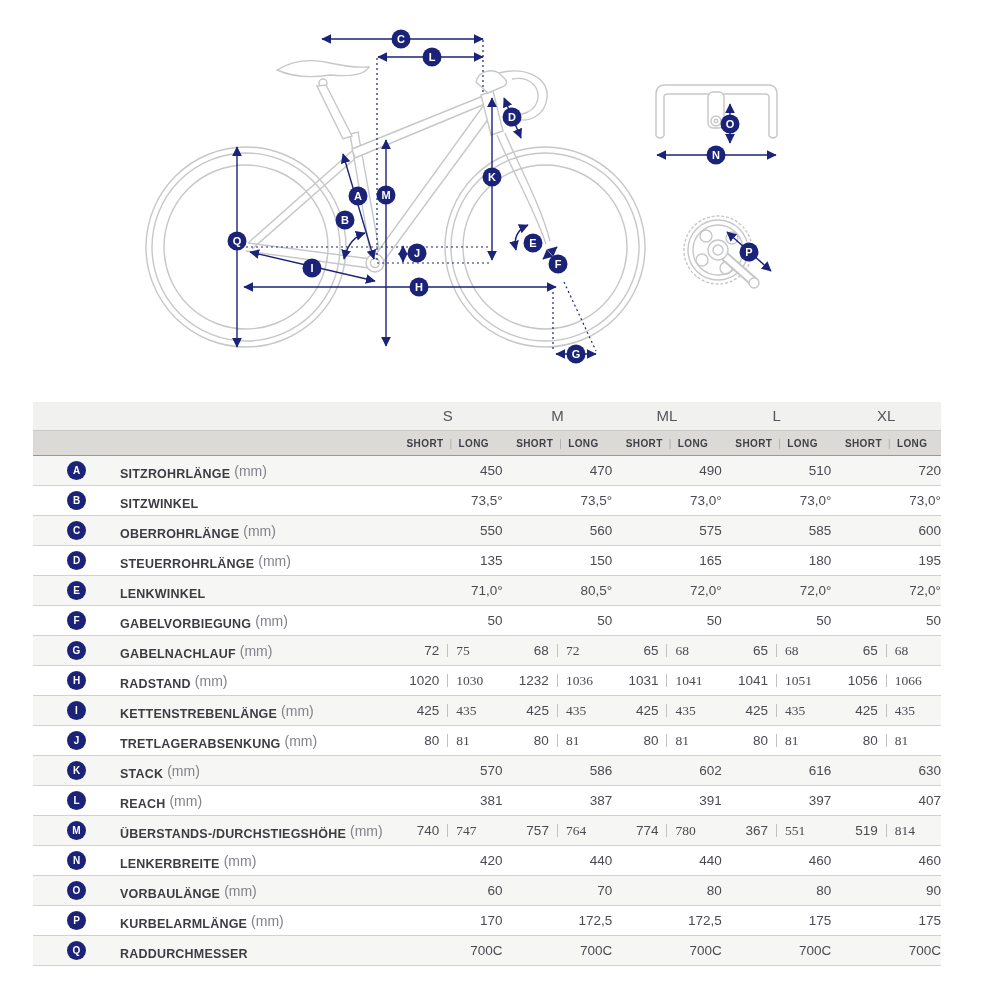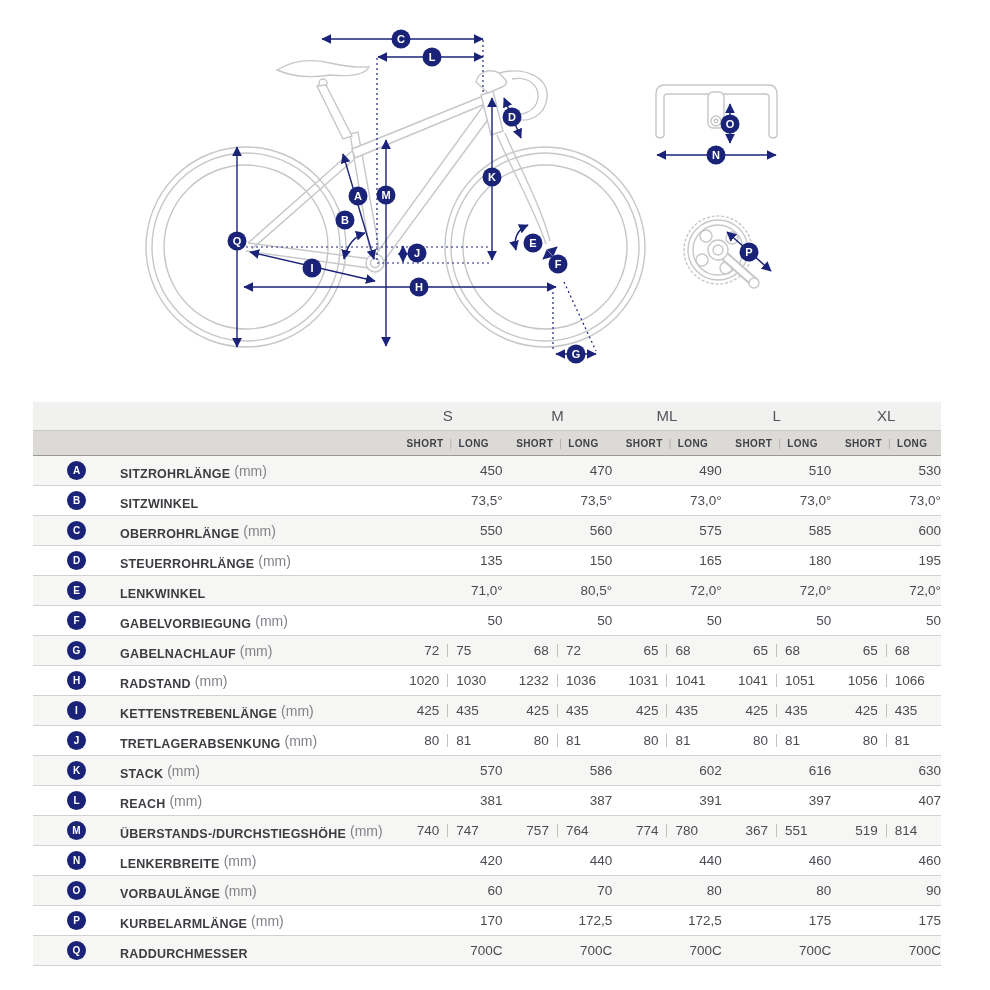--- a/index.html
+++ b/index.html
@@ -24,21 +24,21 @@
   .label-cell { width:360px; display:flex; align-items:center; padding-left:34px; }
   .kbadge { flex:0 0 19px; width:19px; height:19px; border-radius:50%; background:#1a2378; color:#fff;
             font-size:10px; font-weight:bold; display:flex; align-items:center; justify-content:center;
             margin-right:34px; }
   .rlabel { font-size:12.5px; font-weight:bold; color:#3c3d42; letter-spacing:.2px; white-space:nowrap;margin-top:7px; }
   .runit  { font-size:14px; color:#82838a; margin-left:4px; white-space:nowrap; }
 
   .vcell { width:109.6px; display:flex; align-items:center; justify-content:center;
            font-size:13.5px; color:#4a4b51; }
   .vcell .lv { flex:1; text-align:right; padding-right:8px; }
-  .vcell .rv { flex:1; text-align:left;  padding-left:8px; }
+  .vcell .rv { flex:1; text-align:left;  padding-left:8px;font-family:Liberation Serif, serif; }
   .vcell .vsep { width:1px; height:13px; background:#c3c2bf; }
   .vcell .single { width:100%; text-align:right; }
 
   
   .art   { stroke:#c6c7c9; fill:none; stroke-width:1.4; }
   .artf  { stroke:#c6c7c9; fill:#ffffff; stroke-width:1.4; }
   .meas  { stroke:#1a2378; fill:none; stroke-width:1.4; }
   .dash  { stroke:#1a2378; fill:none; stroke-width:1.2; stroke-dasharray:2 3; }
   .bfill { fill:#1a2378; stroke:none; }
   .btext { fill:#ffffff; font-size:11px; font-weight:bold; text-anchor:middle; font-family:"Liberation Sans",sans-serif; }
@@ -264,21 +264,21 @@
         <div class="vcell">
           <span class="single">470</span>
         </div>
         <div class="vcell">
           <span class="single">490</span>
         </div>
         <div class="vcell">
           <span class="single">510</span>
         </div>
         <div class="vcell">
-          <span class="single">530</span>
+          <span class="single">720</span>
         </div>
       </div>
       <div class="grow even">
         <div class="label-cell">
           <span class="kbadge">B</span>
           <span class="rlabel">SITZWINKEL</span>
         </div>
         <div class="vcell">
           <span class="single">73,5°</span>
         </div>

